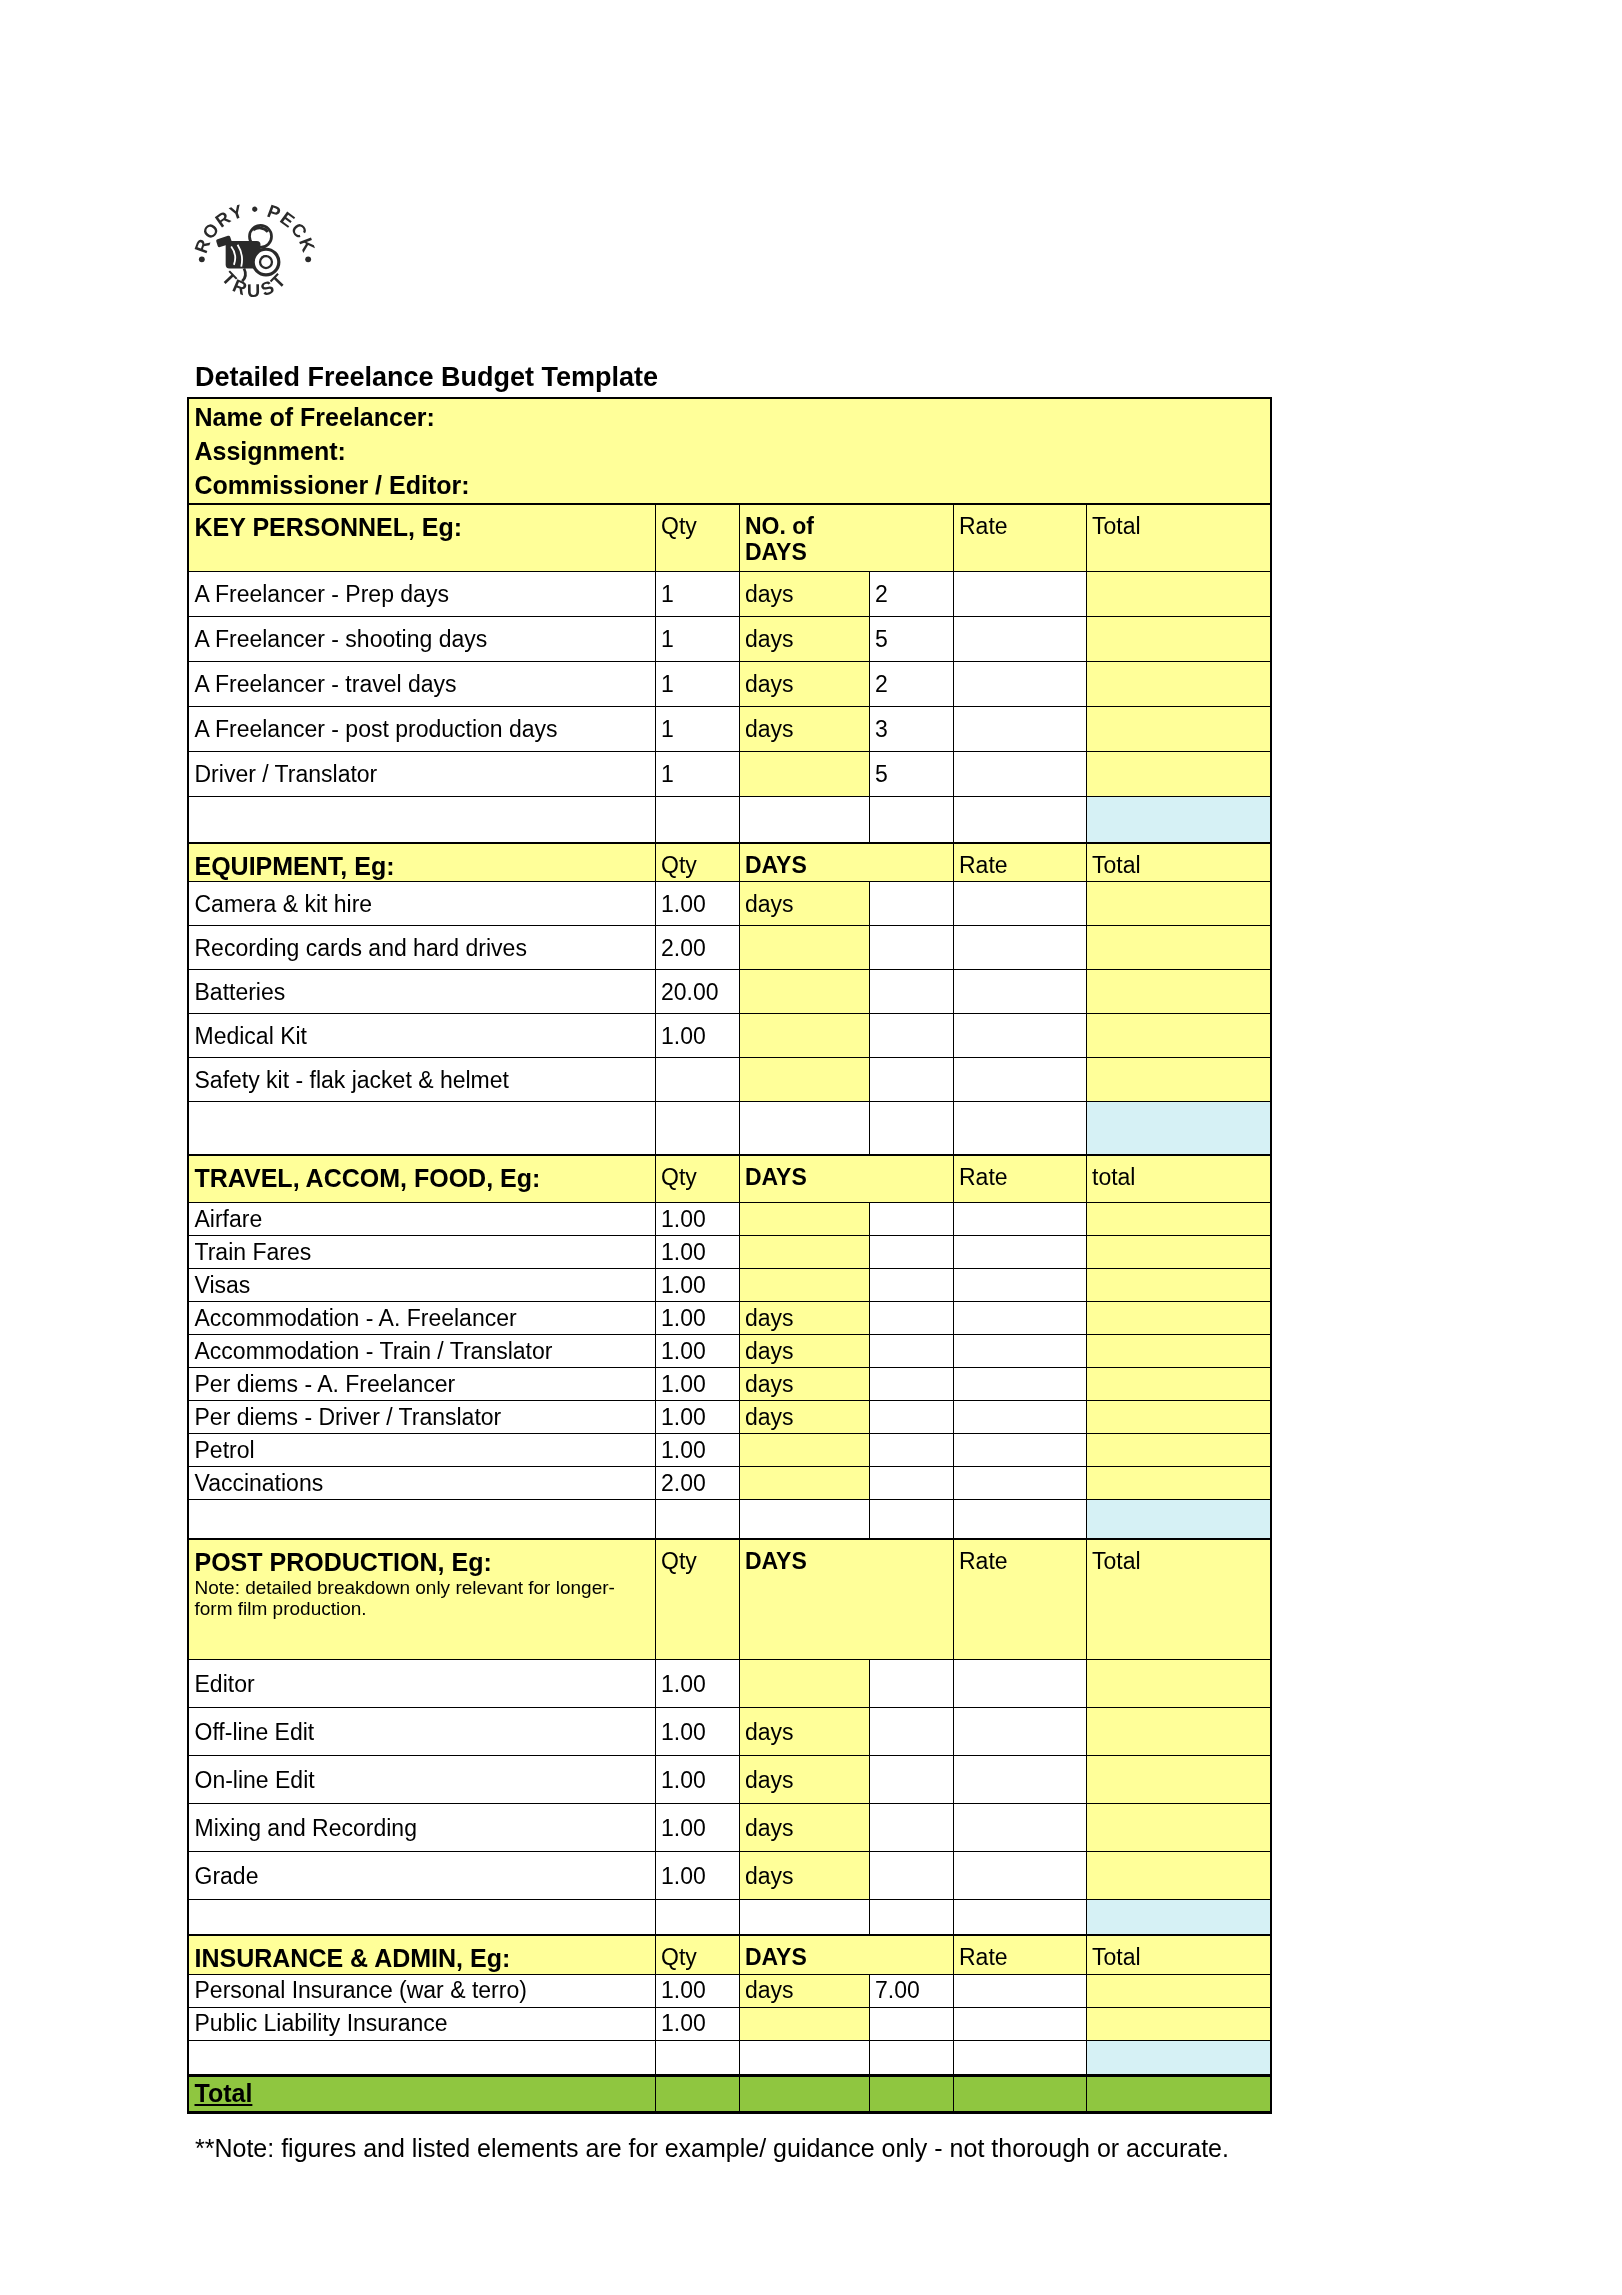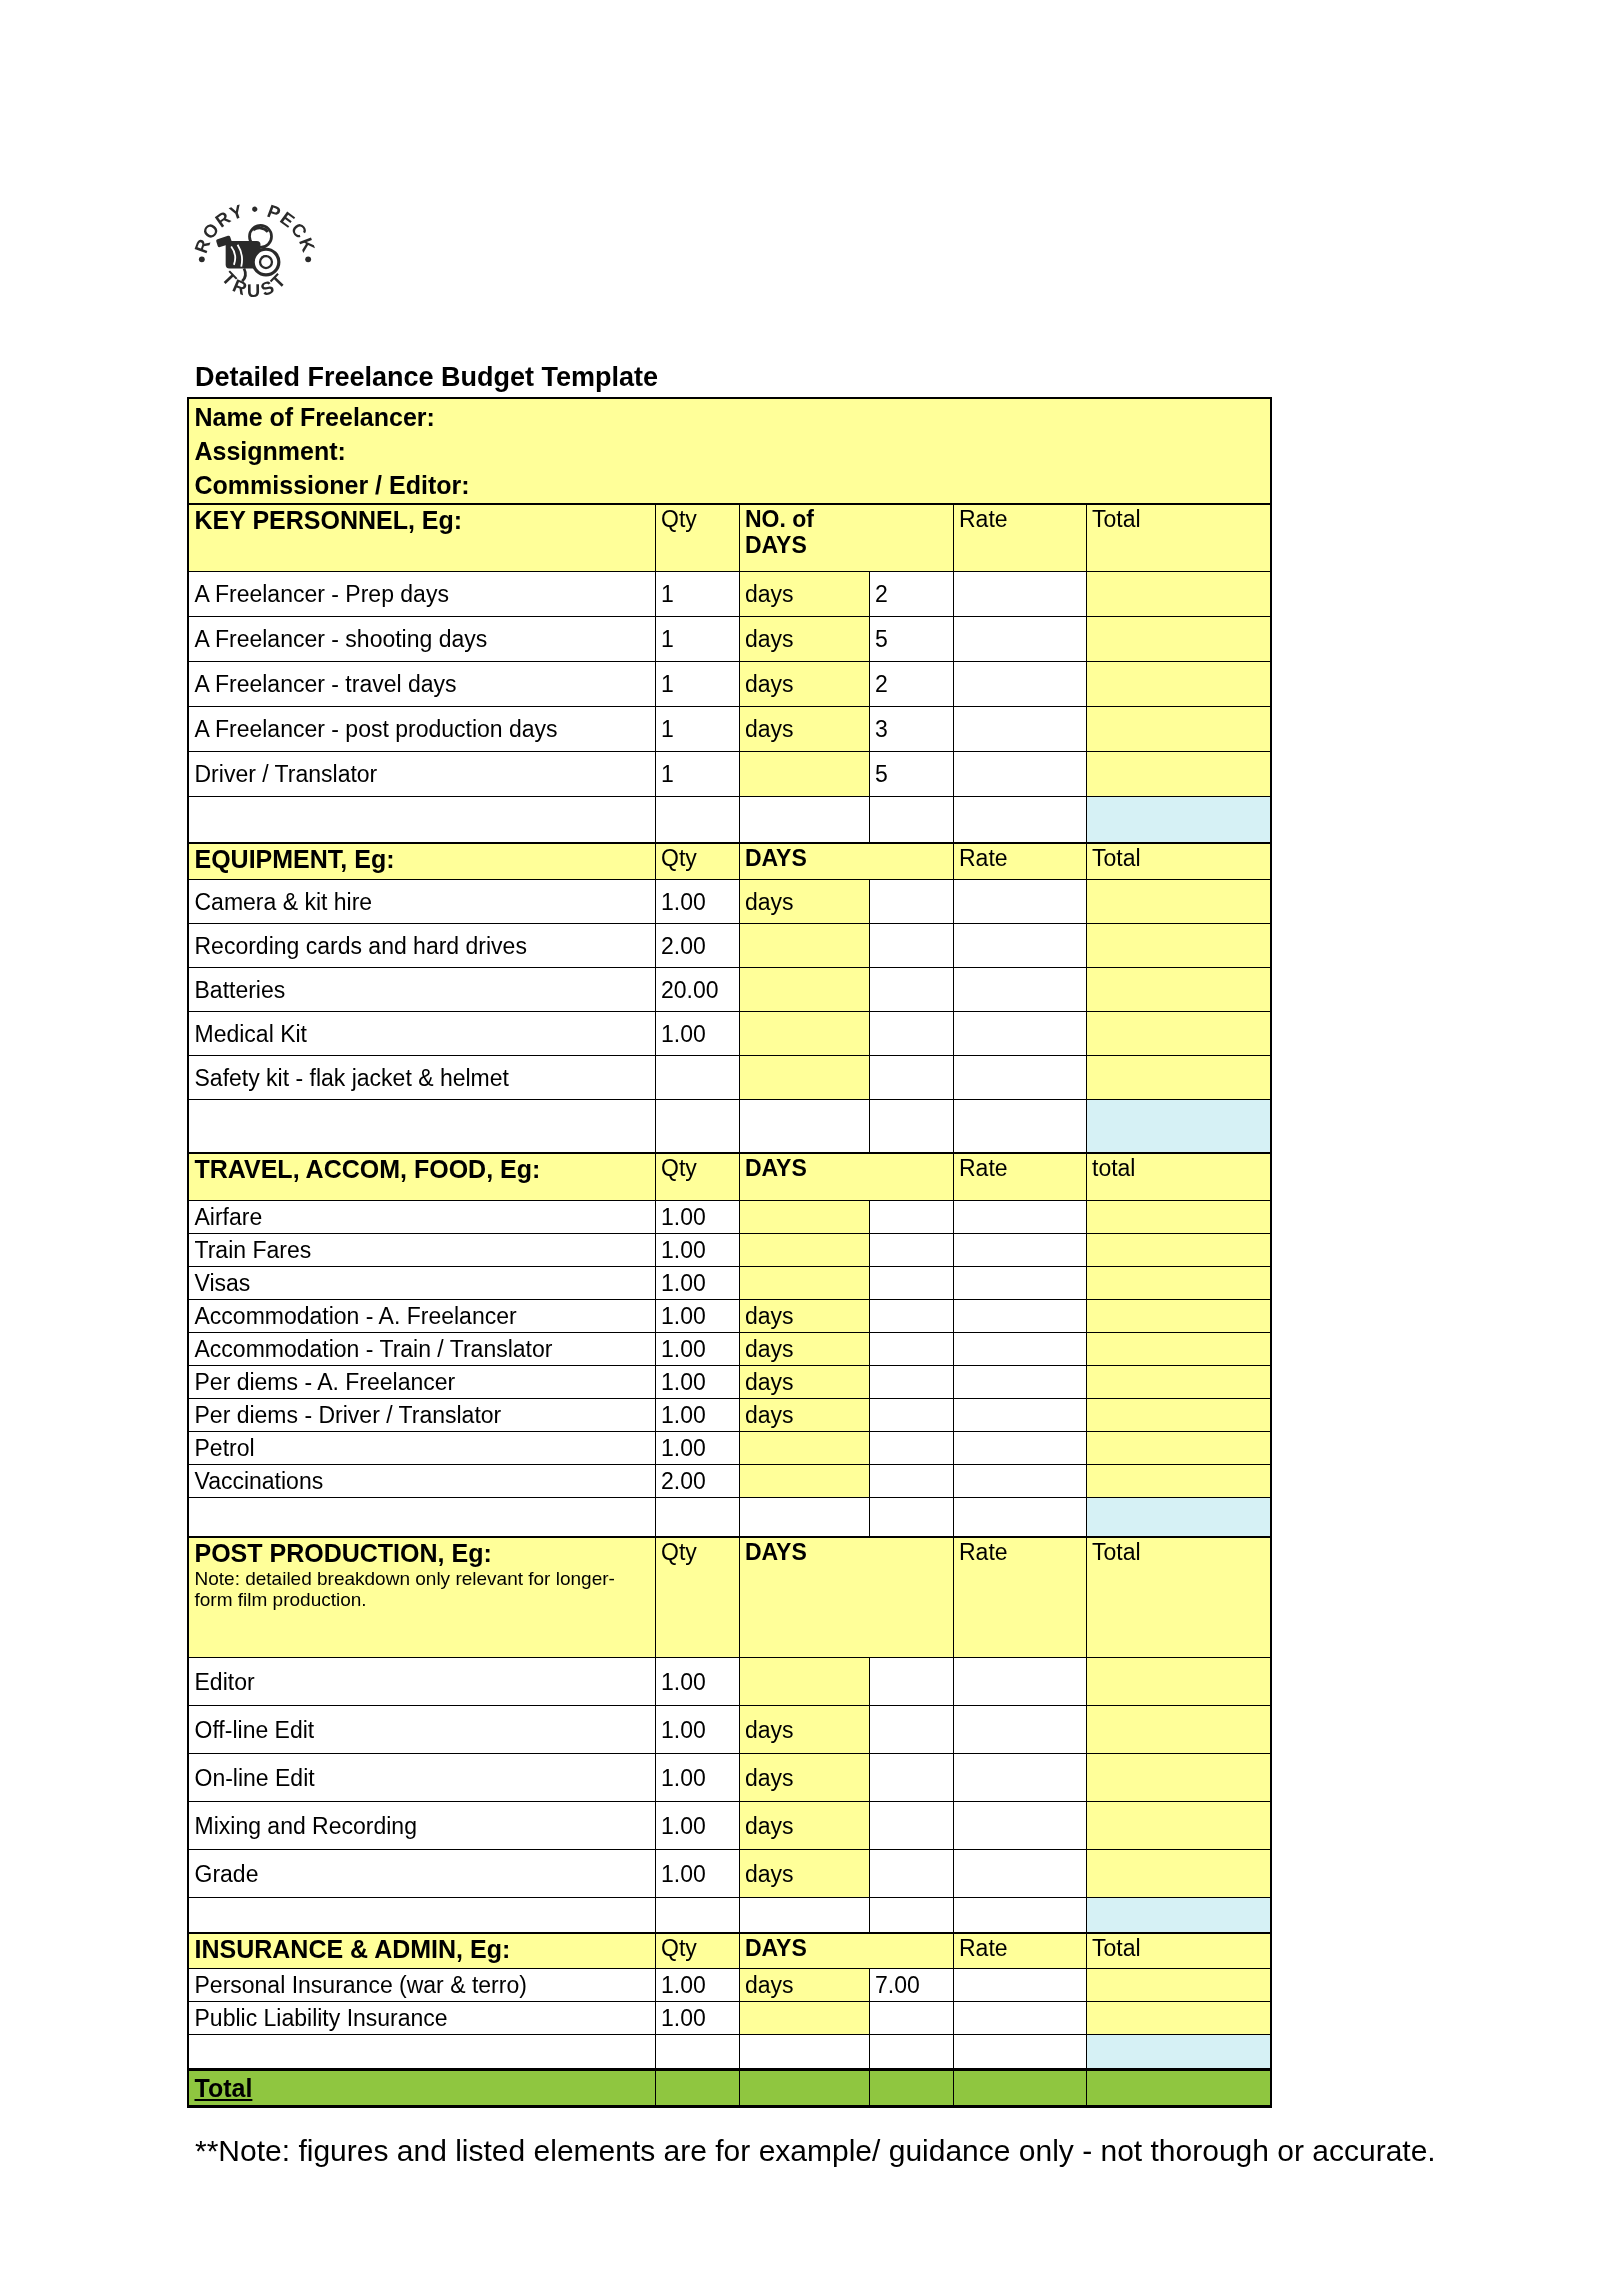--- a/index.html
+++ b/index.html
@@ -41,21 +41,21 @@
   .rh36{height:33px}.rh42{height:39px}.rh132{height:121px}.rh38{height:35px}
   .rh39{height:36px}
 
   td.info-cell{
     background:var(--yellow);vertical-align:top;padding-top:3.7px;
   }
   .info-line{font-weight:bold;font-size:25px;line-height:34px;}
 
   tr.sec-head td{
     background:var(--yellow);vertical-align:top;
-    border-top:2.8px solid var(--ink);padding-top:1px;
+    border-top:2.8px solid var(--ink);padding-top:8px;
   }
   .sec-title{font-weight:bold;font-size:25px;}
   .sec-note{font-size:19px;line-height:21px;font-weight:normal;}
   td.days-head{font-weight:bold;white-space:pre-line;}
 
   td.c-dlab{background:var(--yellow);}
   td.c-total{background:var(--yellow);}
 
   tr.sub td{background:#ffffff;}
   td.sub-total{background:var(--cyan) !important;border:3.7px solid var(--ink);}
@@ -63,21 +63,21 @@
   tr.grand td{
     background:var(--green);
     border-top:3.7px solid var(--ink);
     border-bottom:3.7px solid var(--ink);
   }
   td.grand-total{border-left:3.7px solid var(--ink);}
   .grand-label{font-weight:bold;font-size:25px;text-decoration:underline;}
 
   .footnote{
     position:absolute;left:195px;top:2134px;
-    font-size:30px;
+    font-size:25px;
   }
 </style>
 </head>
 <body>
 
 <div class="page">
 
   <svg class="logo" viewBox="0 0 144 140">
     <defs>
       <path id="arcTop" d="M 18,78 A 54,54 0 0 1 126,78"></path>

